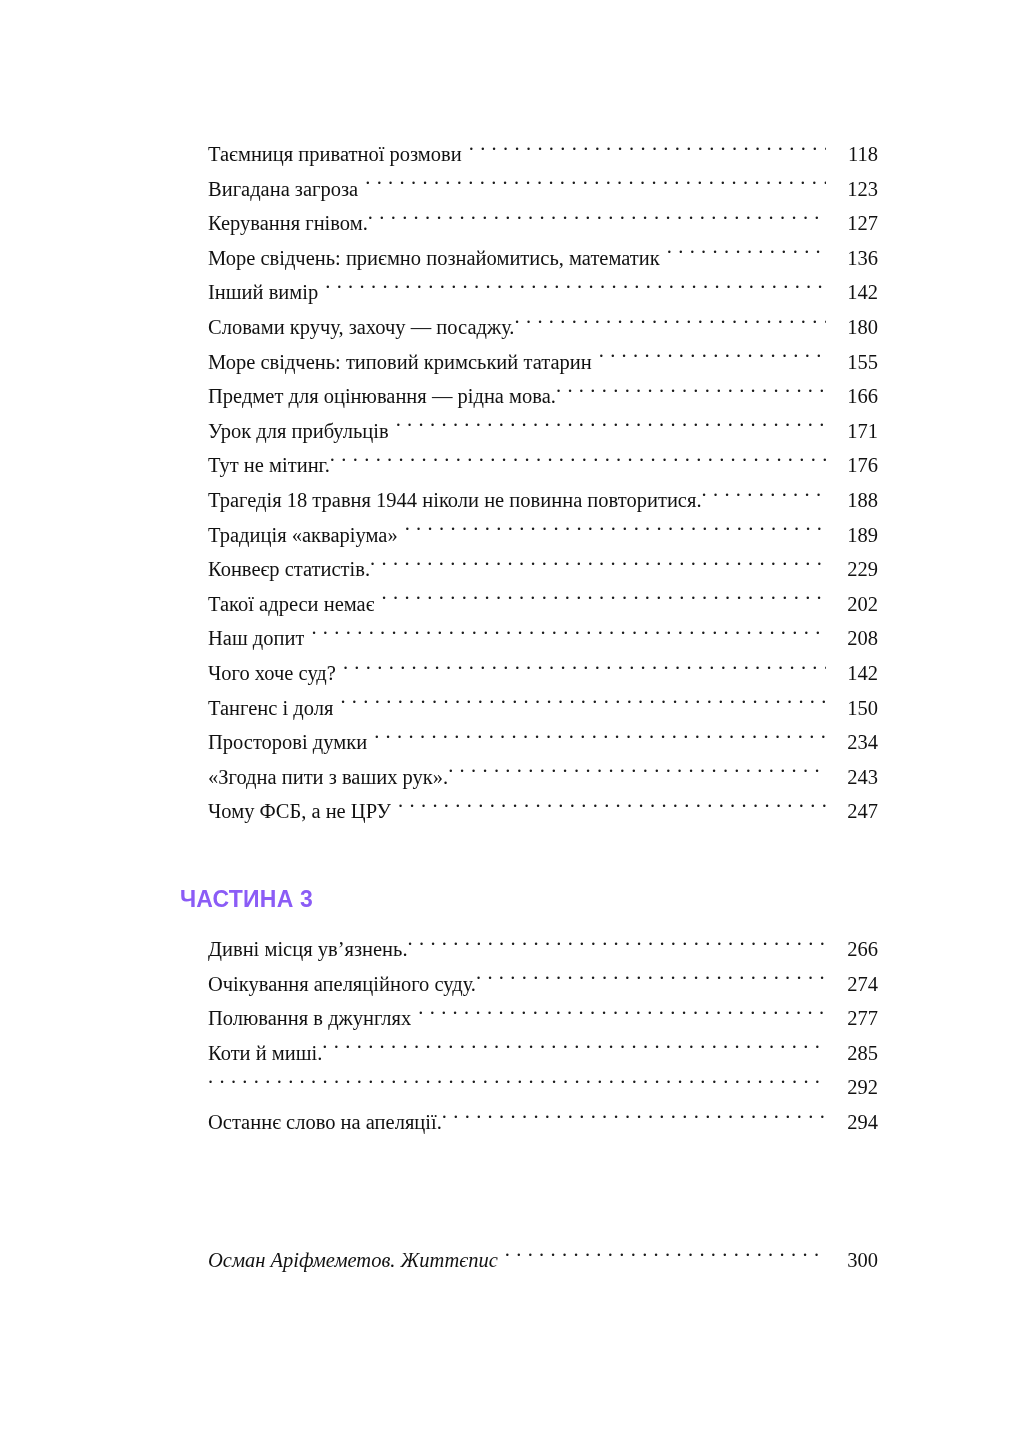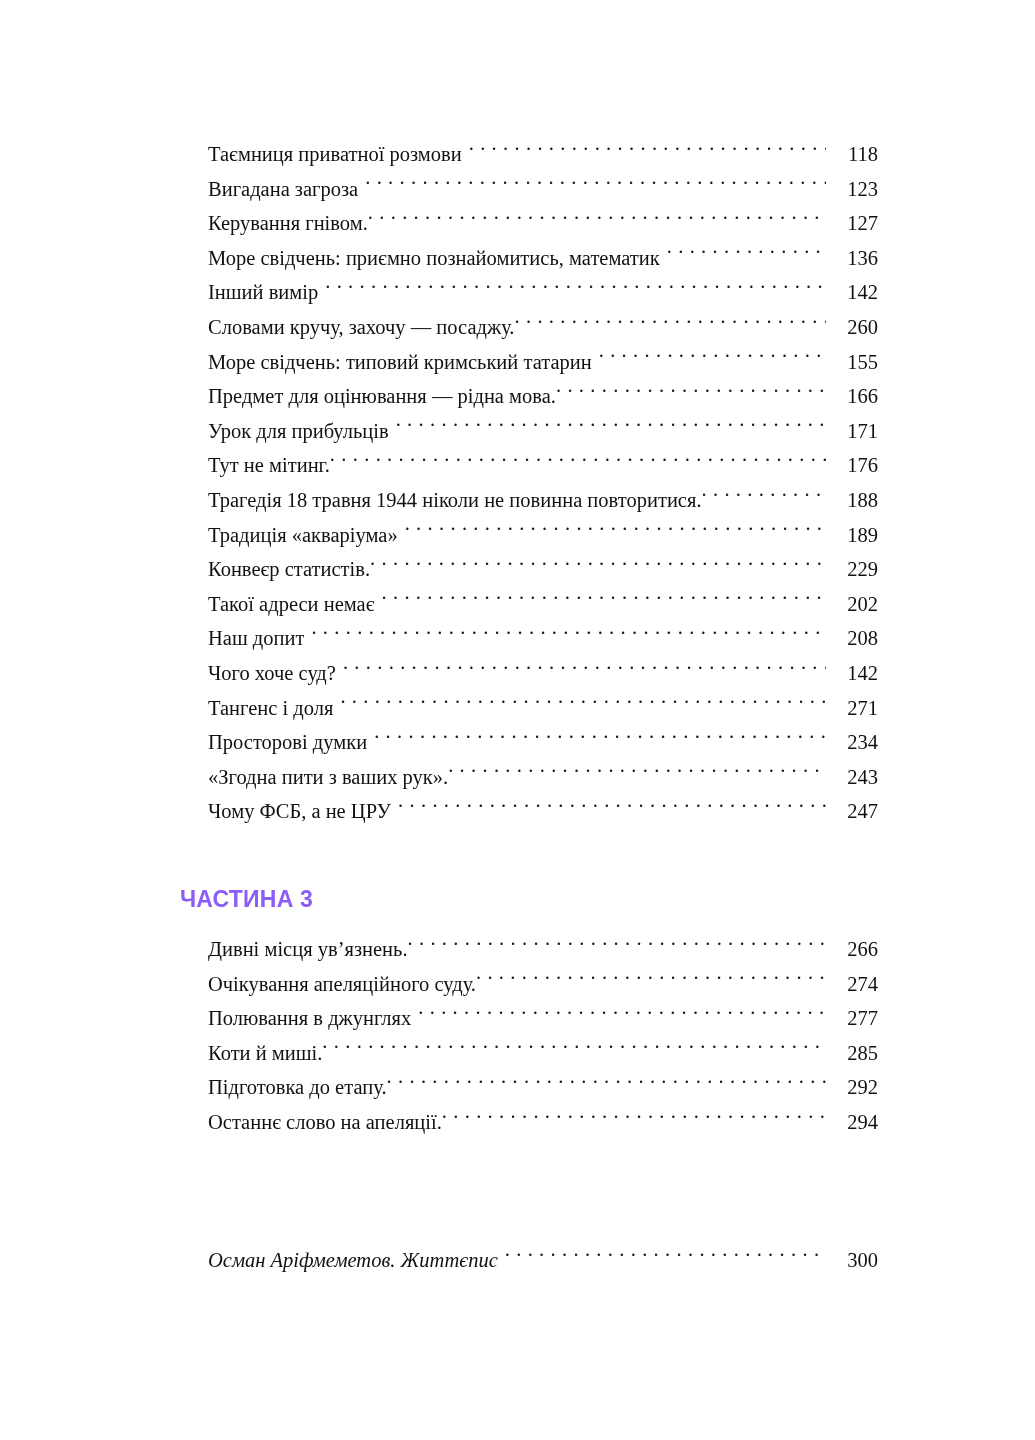--- a/index.html
+++ b/index.html
@@ -121,21 +121,21 @@
         <span class="toc-page">136</span>
       </div>
       <div class="toc-row">
         <span class="toc-title">Інший вимір</span>
         <span class="toc-leader"></span>
         <span class="toc-page">142</span>
       </div>
       <div class="toc-row tight">
         <span class="toc-title">Словами кручу, захочу — посаджу.</span>
         <span class="toc-leader"></span>
-        <span class="toc-page">260</span>
+        <span class="toc-page">180</span>
       </div>
       <div class="toc-row">
         <span class="toc-title">Море свідчень: типовий кримський татарин</span>
         <span class="toc-leader"></span>
         <span class="toc-page">155</span>
       </div>
       <div class="toc-row tight">
         <span class="toc-title">Предмет для оцінювання — рідна мова.</span>
         <span class="toc-leader"></span>
         <span class="toc-page">166</span>
@@ -176,21 +176,21 @@
         <span class="toc-page">208</span>
       </div>
       <div class="toc-row">
         <span class="toc-title">Чого хоче суд?</span>
         <span class="toc-leader"></span>
         <span class="toc-page">142</span>
       </div>
       <div class="toc-row">
         <span class="toc-title">Тангенс і доля</span>
         <span class="toc-leader"></span>
-        <span class="toc-page">271</span>
+        <span class="toc-page">150</span>
       </div>
       <div class="toc-row">
         <span class="toc-title">Просторові думки</span>
         <span class="toc-leader"></span>
         <span class="toc-page">234</span>
       </div>
       <div class="toc-row tight">
         <span class="toc-title">«Згодна пити з ваших рук».</span>
         <span class="toc-leader"></span>
         <span class="toc-page">243</span>
@@ -219,21 +219,20 @@
         <span class="toc-title">Полювання в джунглях</span>
         <span class="toc-leader"></span>
         <span class="toc-page">277</span>
       </div>
       <div class="toc-row tight">
         <span class="toc-title">Коти й миші.</span>
         <span class="toc-leader"></span>
         <span class="toc-page">285</span>
       </div>
       <div class="toc-row tight">
-        <span class="toc-title">Підготовка до етапу.</span>
         <span class="toc-leader"></span>
         <span class="toc-page">292</span>
       </div>
       <div class="toc-row tight">
         <span class="toc-title">Останнє слово на апеляції.</span>
         <span class="toc-leader"></span>
         <span class="toc-page">294</span>
       </div>
     </div>
 

